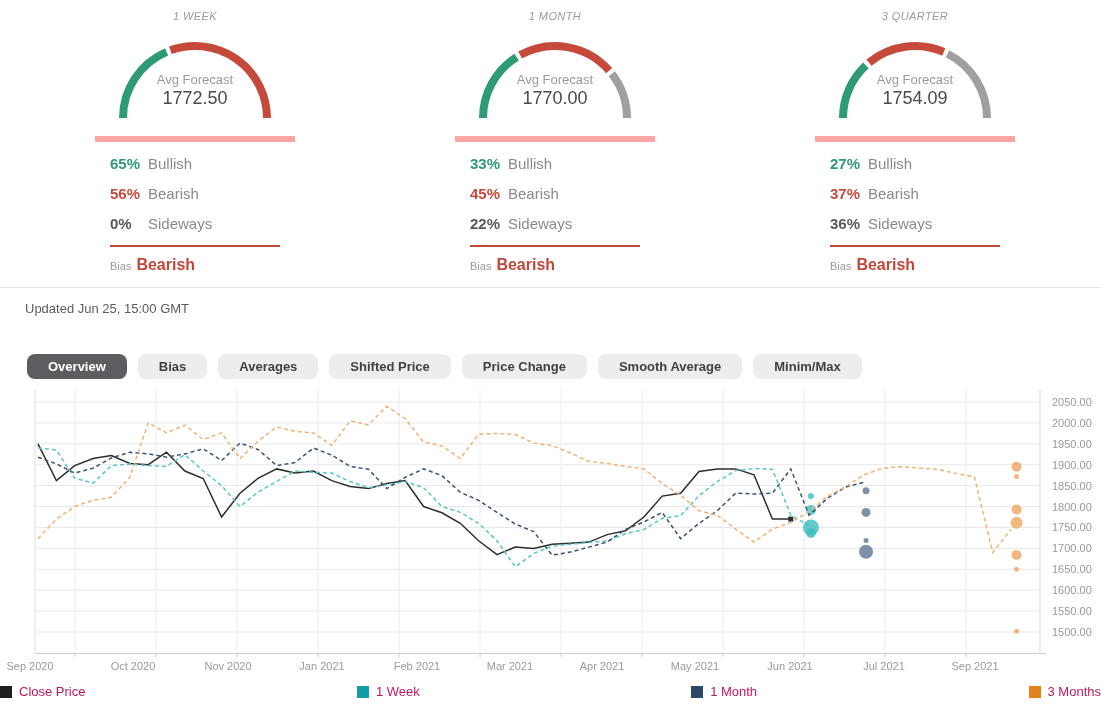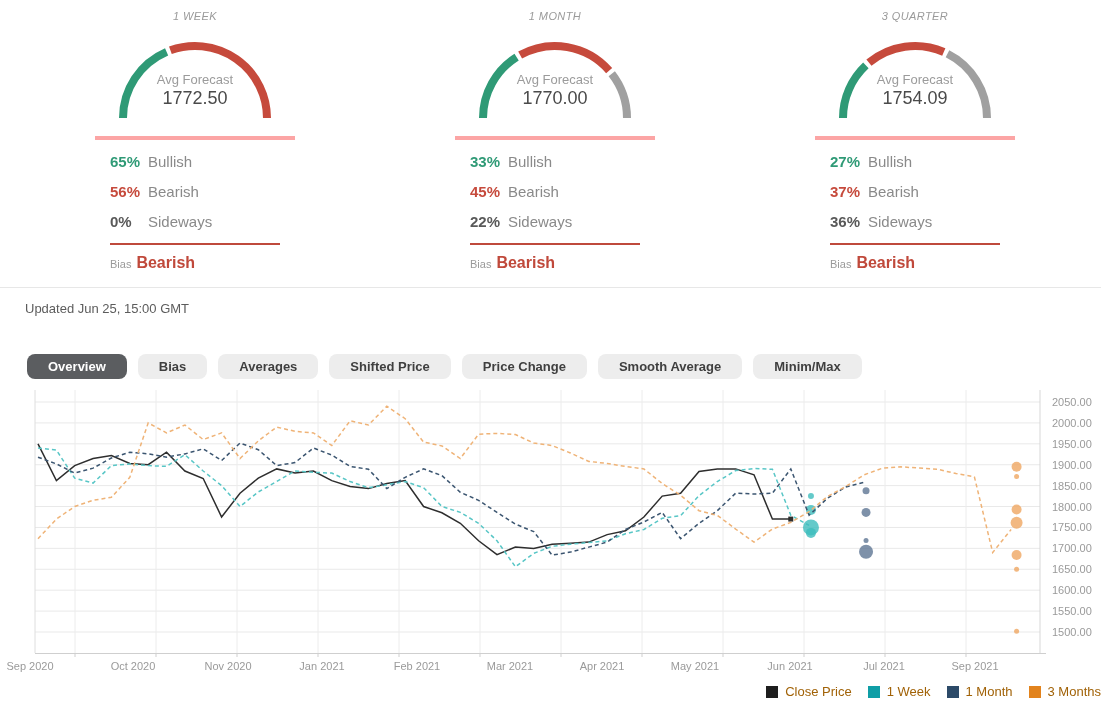--- a/index.html
+++ b/index.html
@@ -4,42 +4,42 @@
 <style>
   html,body{margin:0;padding:0;}
   body{
     width:1101px;height:712px;position:relative;overflow:hidden;
     background:#ffffff;font-family:"Liberation Sans",sans-serif;
   }
   
   .card{position:absolute;top:10px;width:200px;}
   .card.c0{left:95px}.card.c1{left:455px}.card.c2{left:815px}
   .g-title{text-align:center;font-size:11px;font-style:italic;color:#9a9a9a;letter-spacing:.4px;height:18px;}
-  .gauge-wrap{position:relative;height:108px;border-bottom:4px solid #fca5a5;}
+  .gauge-wrap{position:relative;height:108px;border-bottom:6px solid #fca5a5;}
   .gauge{position:absolute;left:50%;transform:translateX(-50%);top:4px;}
   .avg-label{position:absolute;left:0;right:0;top:44px;text-align:center;font-size:13px;color:#9b9b9b;}
   .avg-value{position:absolute;left:0;right:0;top:60px;text-align:center;font-size:18px;color:#4a4a4a;}
   .stats{padding:13px 0 0 15px;}
   .stat-row{height:18px;margin-bottom:12px;font-size:15px;color:#8a8a8a;}
   .pct{display:inline-block;width:38px;font-weight:bold;}
   .pct.bullish{color:#2f9a76}.pct.bearish{color:#c64a3c}.pct.sideways{color:#595959}
   .redline{margin:9px 0 0 15px;width:170px;border-top:2px solid #bf4a3c;}
   .bias{margin:9px 0 0 15px;}
   .bias-label{font-size:11px;color:#9a9a9a;}
   .bias-value{font-size:16px;font-weight:bold;color:#c0493b;margin-left:5px;}
   
   .hr-sep{position:absolute;top:287px;left:0;width:1101px;border-top:1px solid #e7e7e7;}
   .updated{position:absolute;top:301px;left:25px;font-size:13px;color:#5c5c5c;}
   .tabs{position:absolute;top:354px;left:27px;display:flex;gap:11px;}
   .tab{background:#ededed;color:#3f3f3f;font-size:13px;font-weight:bold;padding:5px 21px;border-radius:8px;cursor:pointer;white-space:nowrap;}
   .tab.active{background:#5b5d60;color:#ffffff;}
   
   .chart{position:absolute;top:384px;left:0;width:1101px;height:320px;}
   .chart svg{position:absolute;left:0;top:0;}
-  .legend{position:absolute;bottom:5px;left:0;right:0;display:flex;justify-content:flex-end;align-items:center;gap:16px;font-size:13px;color:#a16207;}
+  .legend{position:absolute;bottom:5px;left:0;right:0;display:flex;justify-content:space-between;align-items:center;gap:16px;font-size:13px;color:#be185d;}
   .legend-item{display:flex;align-items:center;cursor:pointer;}
   .sw{display:inline-block;width:12px;height:12px;margin-right:7px;}
 </style>
 </head>
 <body>
 
 <div class="card c0">
   <div class="g-title">1 WEEK</div>
   <div class="gauge-wrap">
     <svg class="gauge" width="170" height="92">

